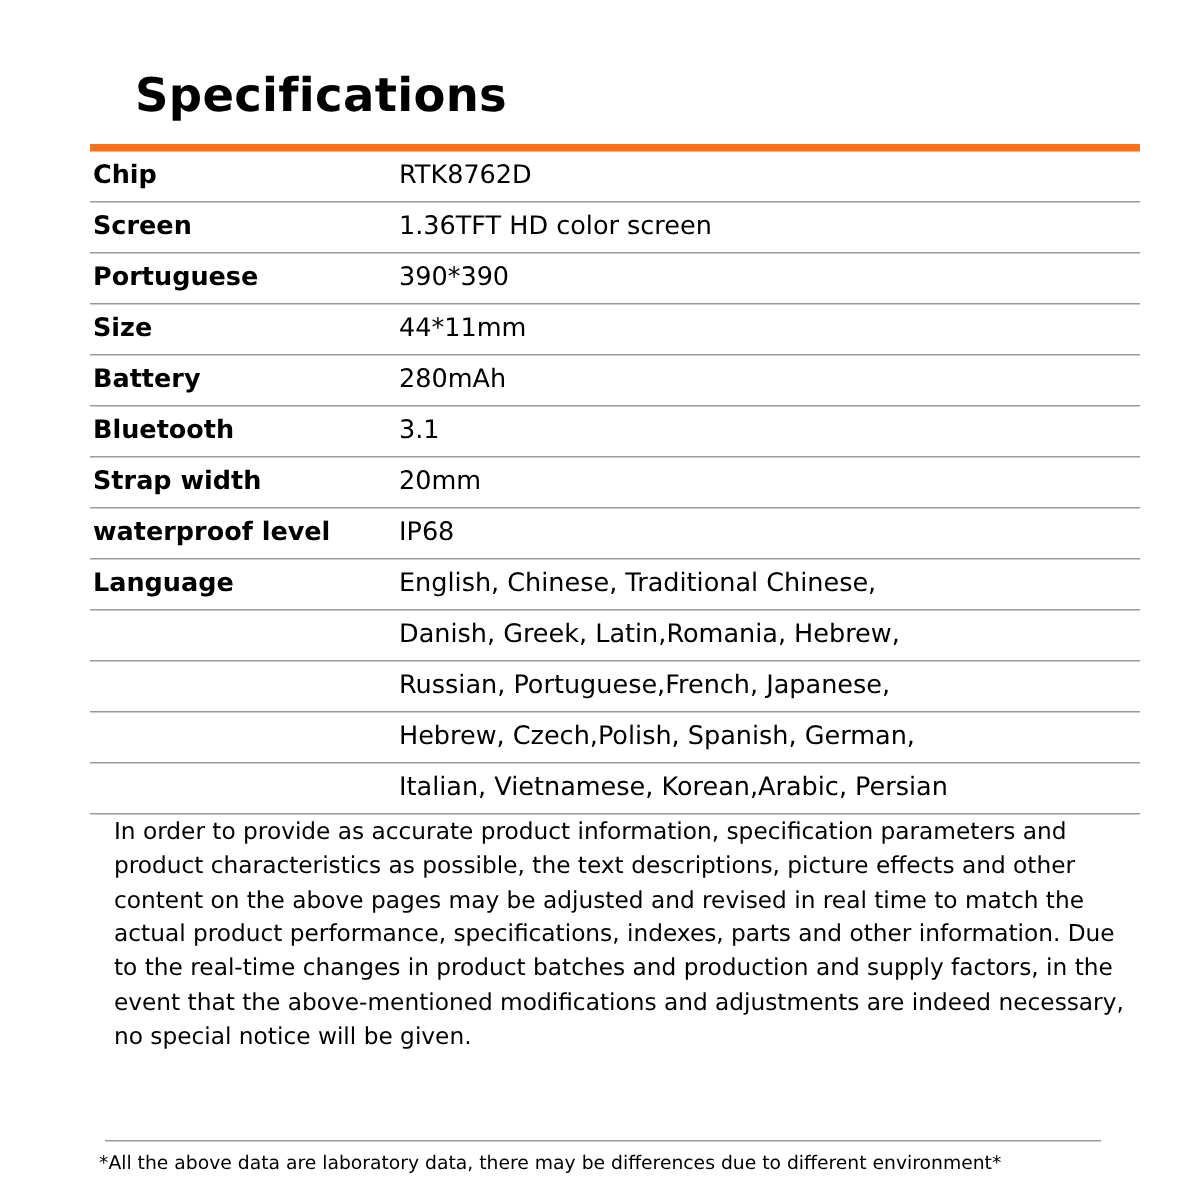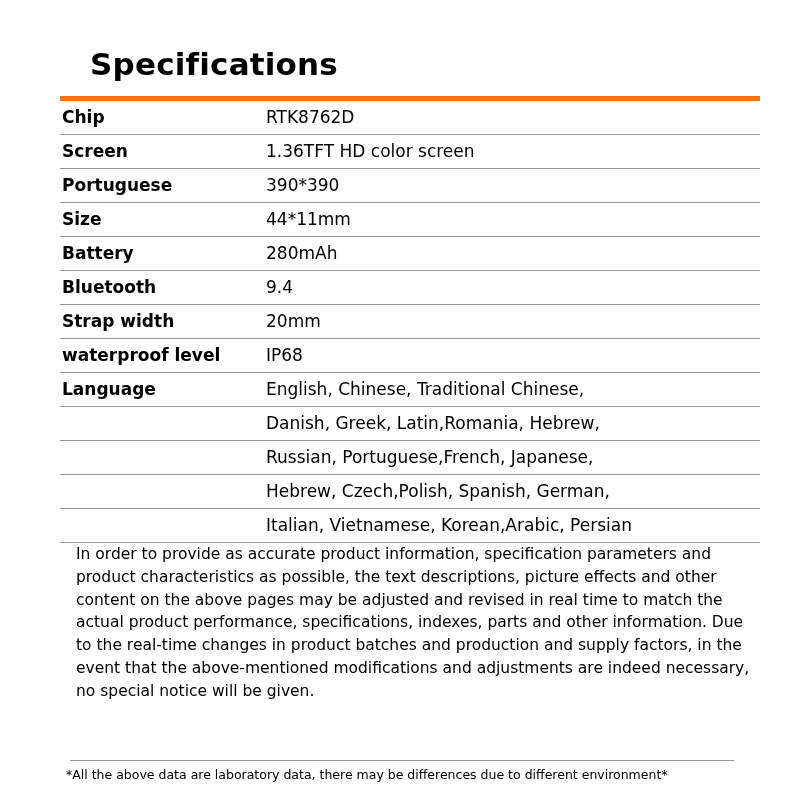--- a/index.html
+++ b/index.html
@@ -108,21 +108,21 @@
       <tr>
         <td class="key">Size</td>
         <td class="val">44*11mm</td>
       </tr>
       <tr>
         <td class="key">Battery</td>
         <td class="val">280mAh</td>
       </tr>
       <tr>
         <td class="key">Bluetooth</td>
-        <td class="val">9.4</td>
+        <td class="val">3.1</td>
       </tr>
       <tr>
         <td class="key">Strap width</td>
         <td class="val">20mm</td>
       </tr>
       <tr>
         <td class="key">waterproof level</td>
         <td class="val">IP68</td>
       </tr>
       <tr class="lang-row">

